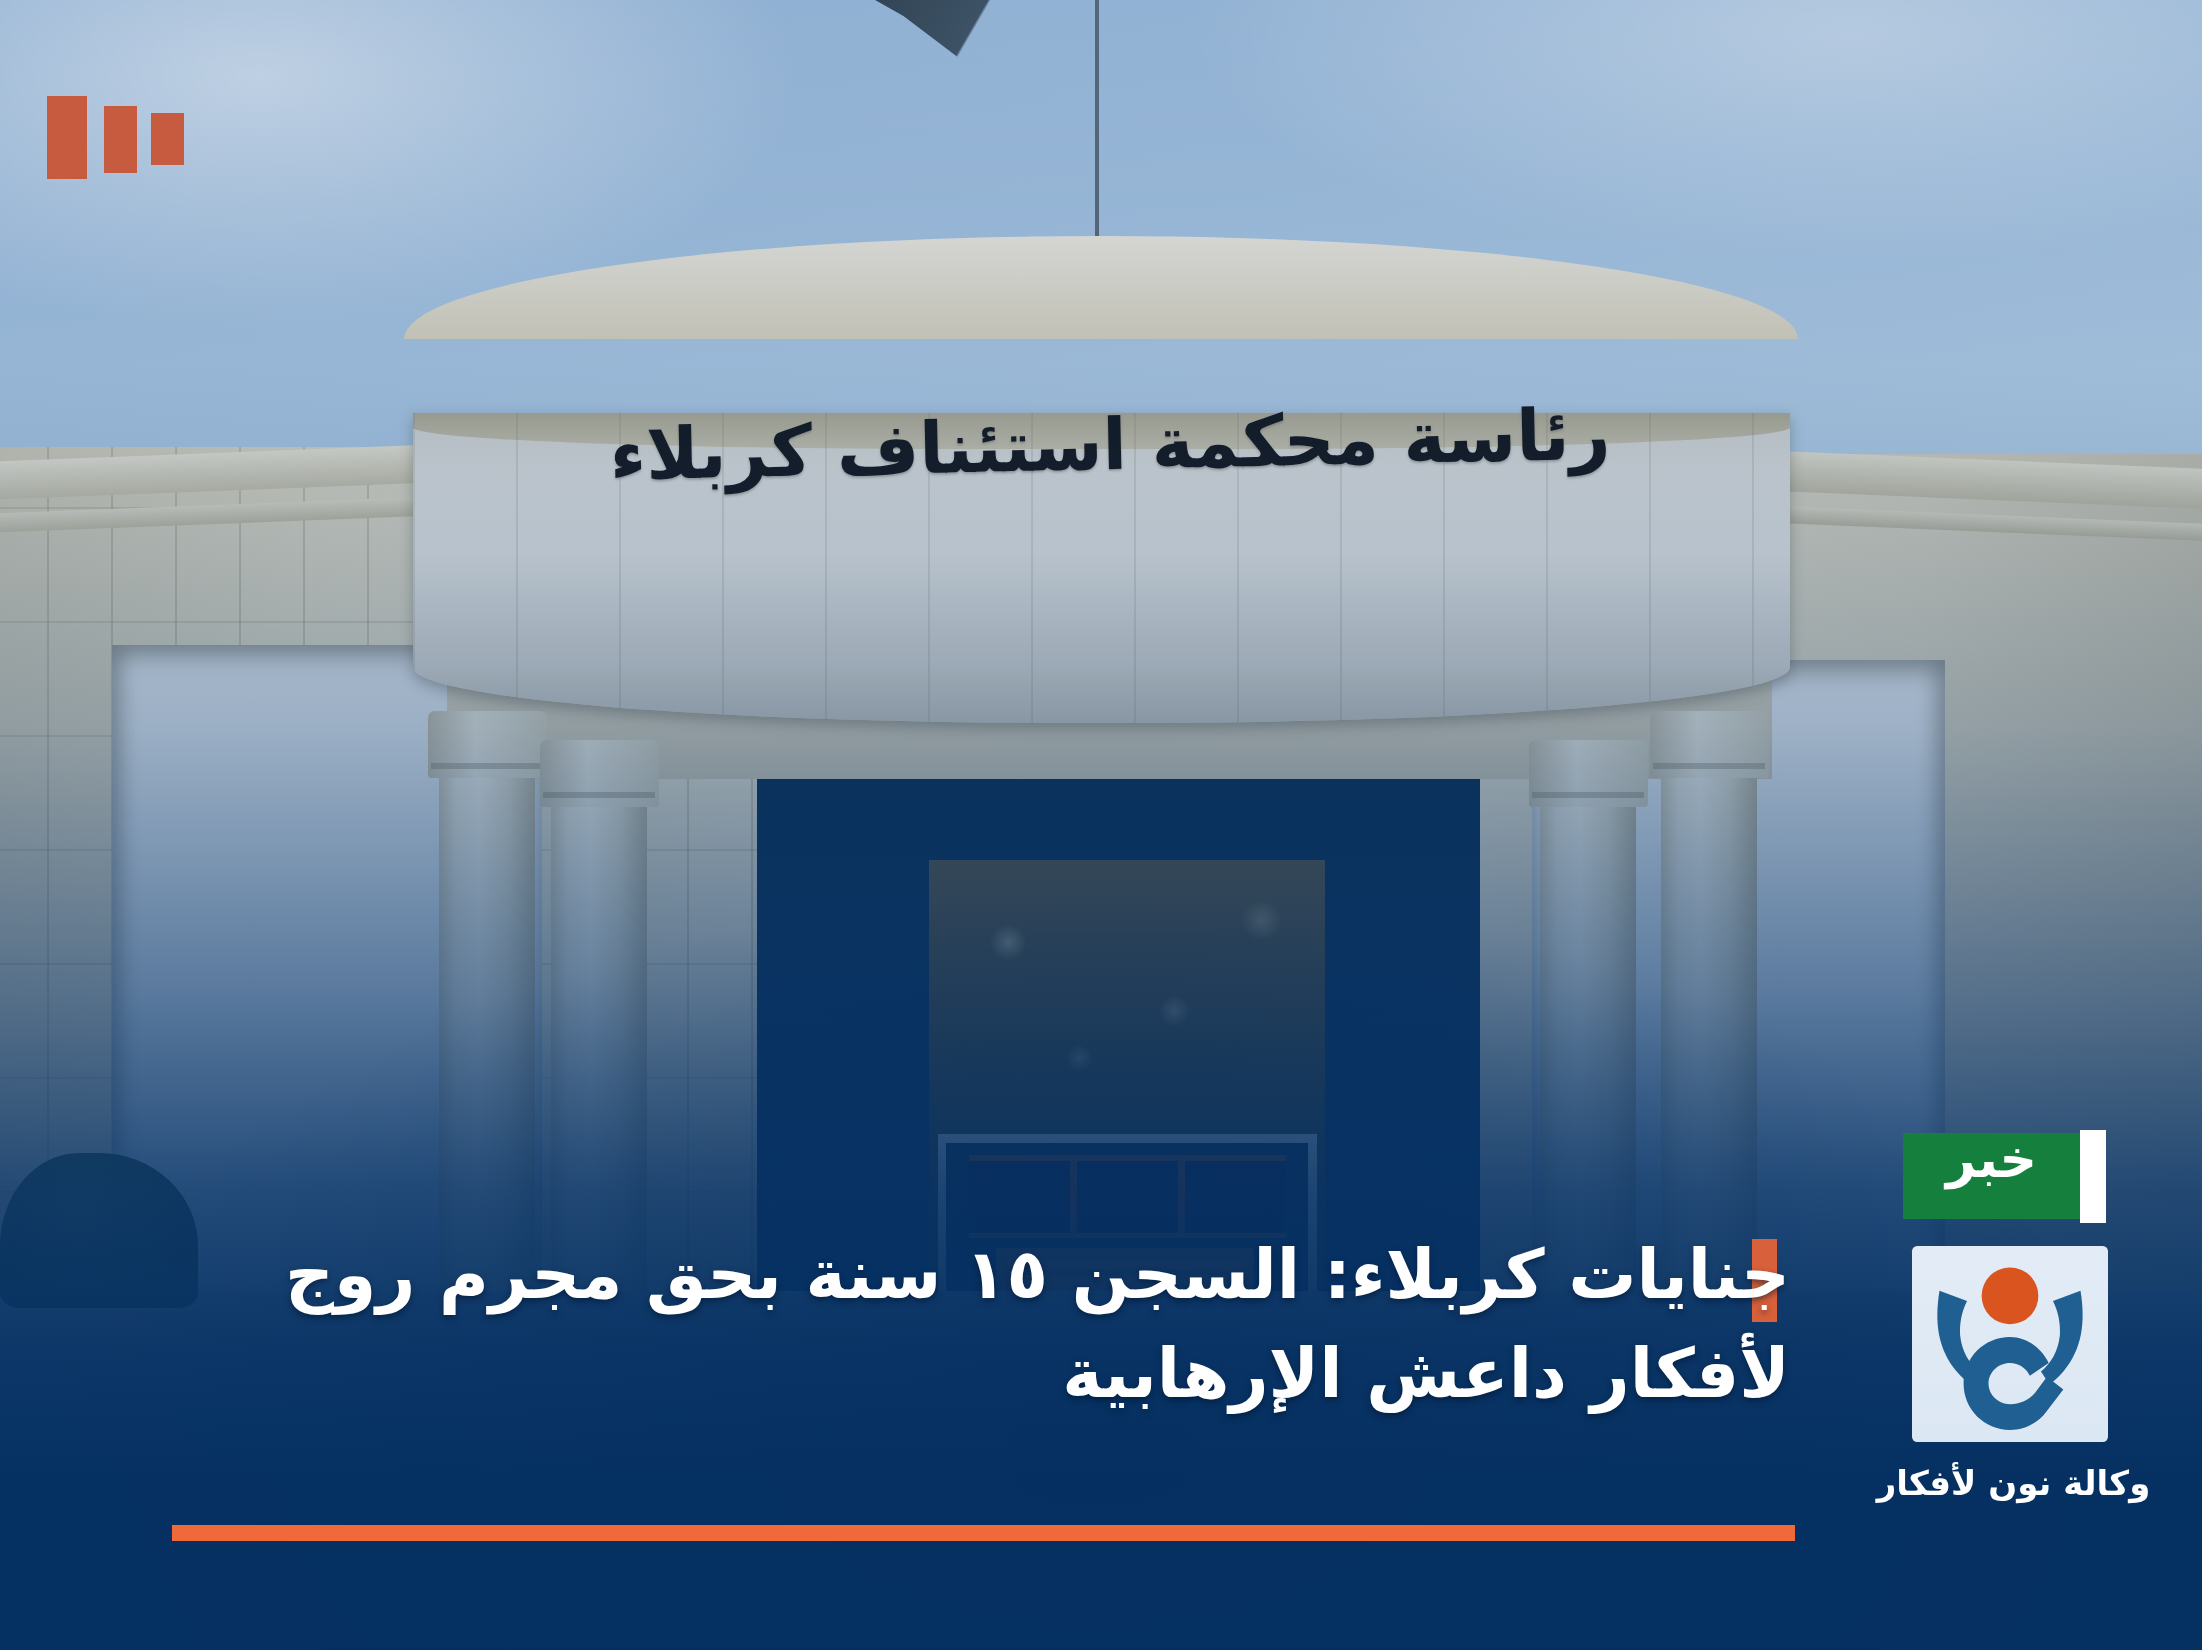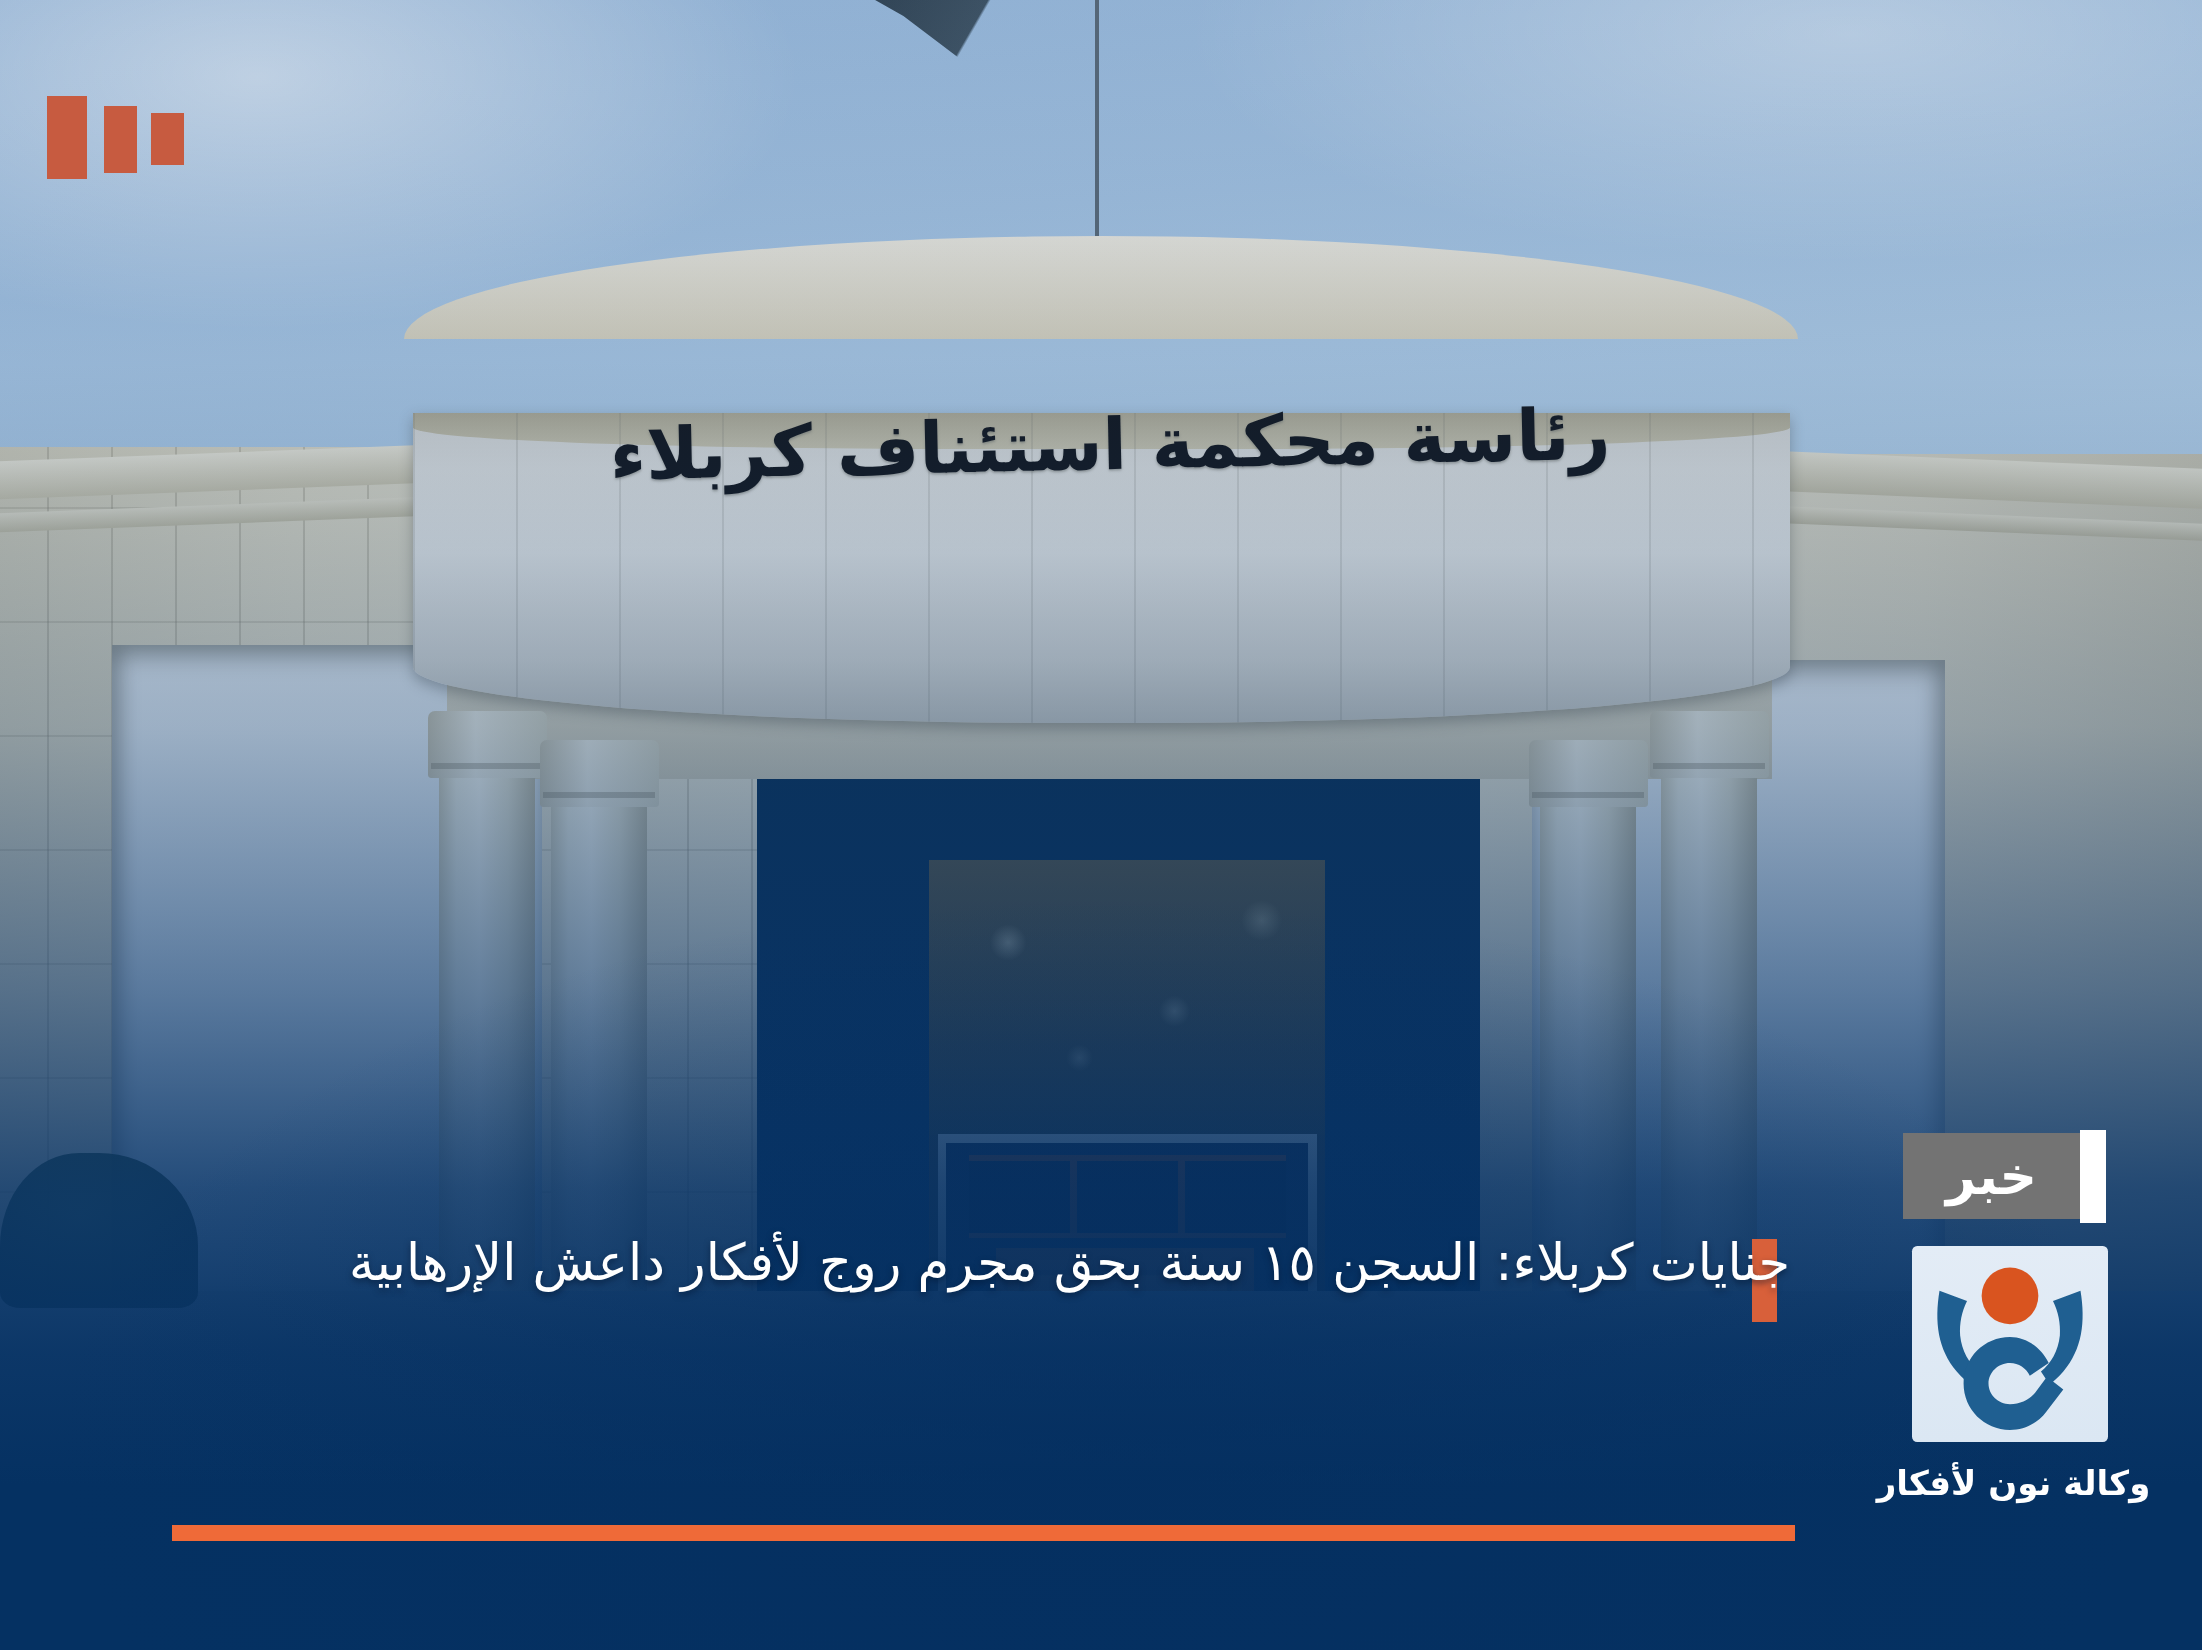--- a/index.html
+++ b/index.html
@@ -225,22 +225,22 @@
   .barmark{position:absolute;left:47px;top:96px;width:146px;height:86px;}
   .barmark i{position:absolute;display:block;background:#c75b40;}
   .barmark i.b1{left:0;   top:0;  width:40px;height:83px;}
   .barmark i.b2{left:57px;top:9.5px;width:33px;height:67px;}
   .barmark i.b3{left:104px;top:17px;width:33px;height:52px;}
 
   
   .badge-wrap{position:absolute;left:1903px;top:1133px;width:217px;height:90px;}
   .badge{
     position:absolute;left:0;top:0;width:177px;height:86px;
-    background:#737373;
-    display:flex;align-items:center;justify-content:center;
+    background:#15803d;
+    display:flex;align-items:flex-start;justify-content:center;
   }
   .badge span{
     font-family:"DejaVu Sans","Liberation Sans",sans-serif;
     direction:rtl;color:#ffffff;font-weight:bold;font-size:52px;line-height:1;
     letter-spacing:0px;
   }
   .badge-tick{
     position:absolute;left:177px;top:-3.4px;width:26px;height:93px;background:#ffffff;
   }
 
@@ -260,22 +260,22 @@
 
   
   .accent-bar{
     position:absolute;left:1752px;top:1239px;width:25px;height:83px;background:#d8603a;
   }
   .headline{
     position:absolute;right:413px;top:1226px;width:1514px;
     direction:rtl;text-align:right;
     color:#ffffff;
     font-family:"DejaVu Sans","Liberation Sans",sans-serif;
-    font-weight:normal;
-    font-size:51px;
+    font-weight:bold;
+    font-size:68px;
     line-height:1.45;
     letter-spacing:0px;
     text-shadow:0 2.6px 6.9px rgba(0,20,45,.55);
   }
   .rule{
     position:absolute;left:172px;top:1525px;width:1623px;height:16.3px;background:#ef6a38;
   }
 </style>
 </head>
 <body>

